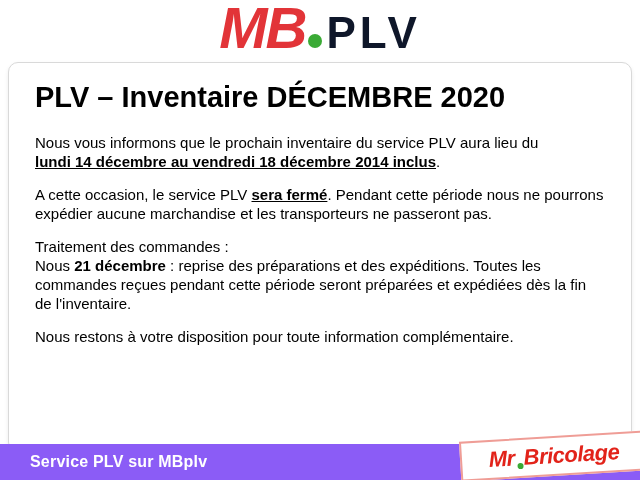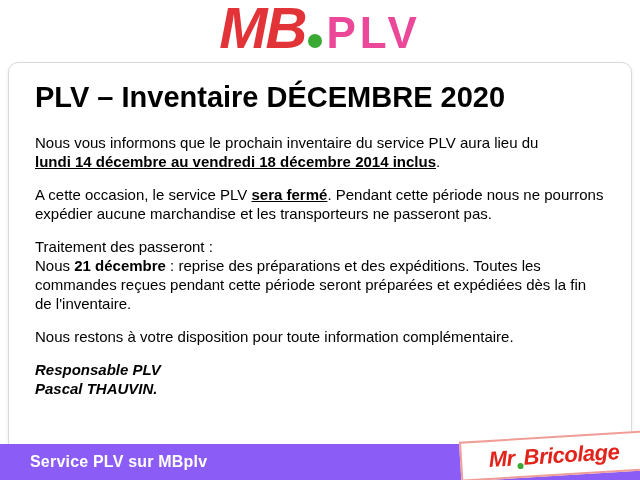--- a/index.html
+++ b/index.html
@@ -19,21 +19,21 @@
   .logo-mb {
     font-size: 58px; line-height: 56px; font-weight: bold; font-style: italic;
     color: #e23438; letter-spacing: -2px;
   }
   .logo-dot {
     display: inline-block; width: 14px; height: 14px; border-radius: 50%;
     background: #3aaa35; margin: 0 4px 0 3px;
   }
   .logo-plv {
     font-size: 44px; line-height: 44px; font-weight: bold;
-    color: #ec4899; letter-spacing: 4px;
+    color: #0f172a; letter-spacing: 4px;
   }
 
   
   .notice-card {
     position: absolute; left: 8px; right: 8px; top: 62px; height: 390px;
     background: #ffffff; border: 1px solid #d9d9d9; border-radius: 10px;
     box-shadow: 0 2px 4px rgba(0,0,0,0.08);
     padding: 18px 24px 0 26px;
   }
   .notice-title {
@@ -85,25 +85,24 @@
     </div>
   </header>
 
   <main class="notice-card">
     <h1 class="notice-title">PLV – Inventaire DÉCEMBRE 2020</h1>
 
     <p><span>Nous vous informons que le prochain inventaire du service PLV aura lieu du</span><br><span class="em-u">lundi 14 décembre au vendredi 18 décembre 2014 inclus</span><span>.</span></p>
 
     <p><span>A cette occasion, le service PLV </span><span class="em-u">sera fermé</span><span>. Pendant cette période nous ne pourrons expédier aucune marchandise et les transporteurs ne passeront pas.</span></p>
 
-    <p><span>Traitement des passeront :</span><br><span>Nous </span><span class="em-b">21 décembre</span><span> : reprise des préparations et des expéditions. Toutes les commandes reçues pendant cette période seront préparées et expédiées dès la fin de l'inventaire.</span></p>
+    <p><span>Traitement des commandes :</span><br><span>Nous </span><span class="em-b">21 décembre</span><span> : reprise des préparations et des expéditions. Toutes les commandes reçues pendant cette période seront préparées et expédiées dès la fin de l'inventaire.</span></p>
 
     <p>Nous restons à votre disposition pour toute information complémentaire.</p>
 
-    <p class="signature"><span>Responsable PLV</span><br><span>Pascal THAUVIN.</span></p>
   </main>
 
   <footer class="footer">
     <span class="footer-text">Service PLV sur MBplv</span>
   </footer>
 
   <div class="brand-badge">
     <span class="brand-mr">Mr</span>
     <span class="brand-dot"></span>
     <span class="brand-bricolage">Bricolage</span>

